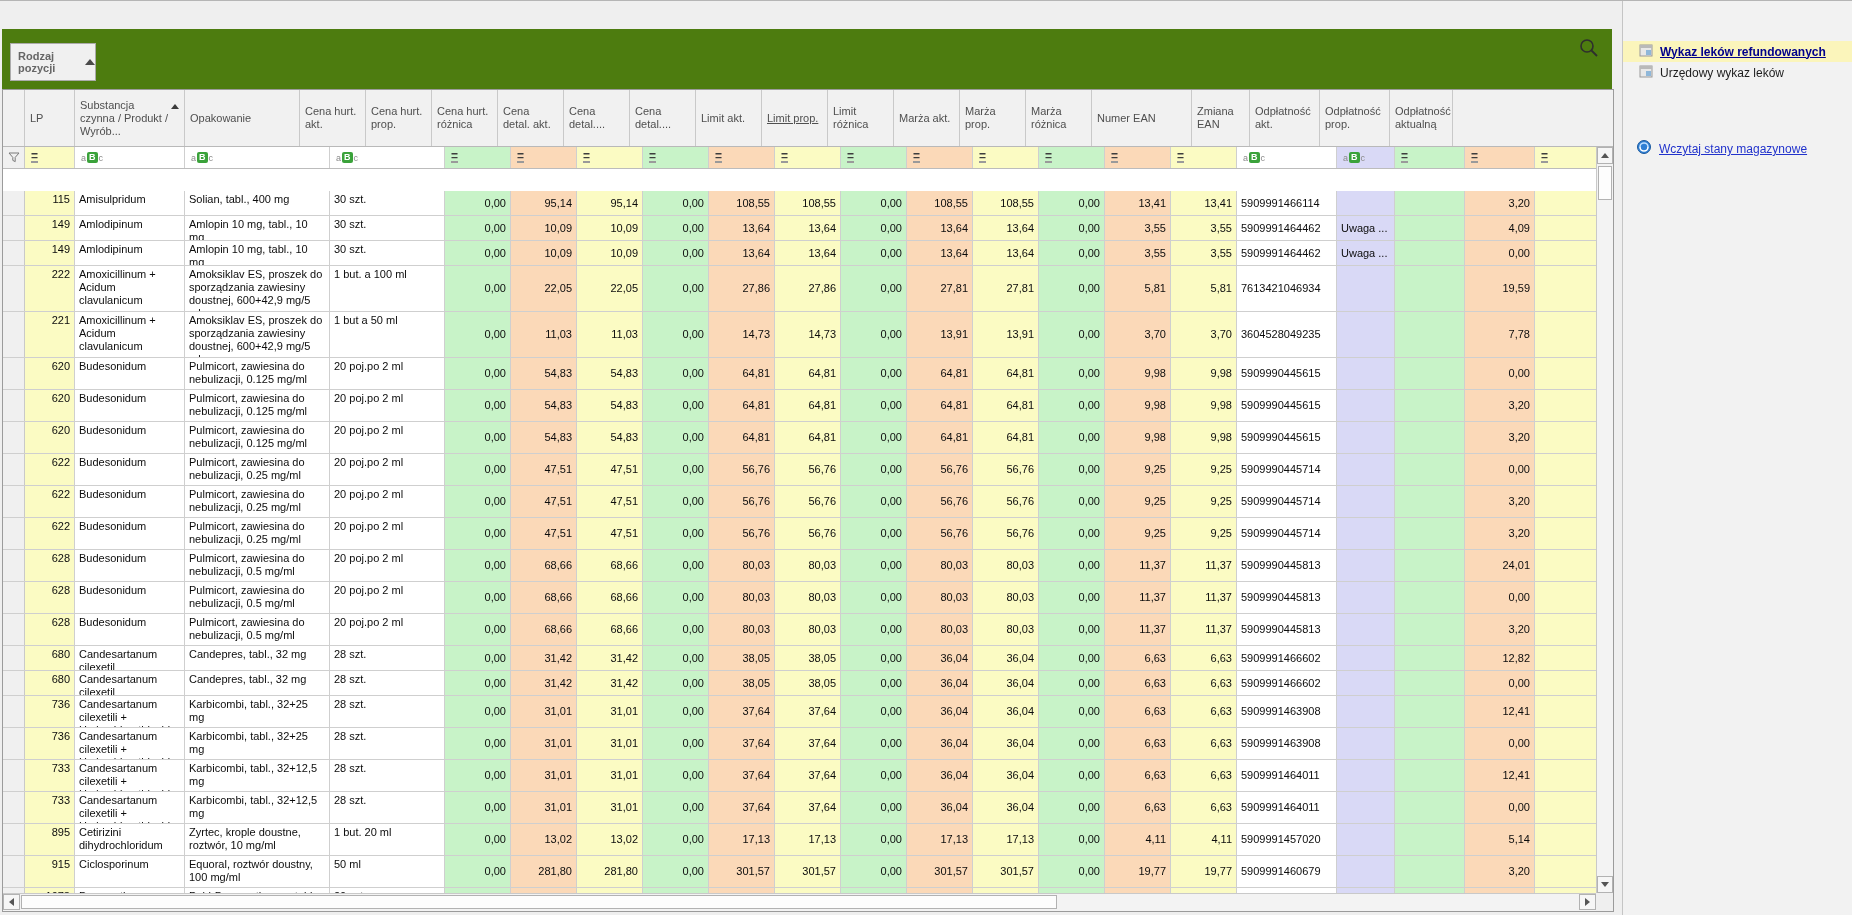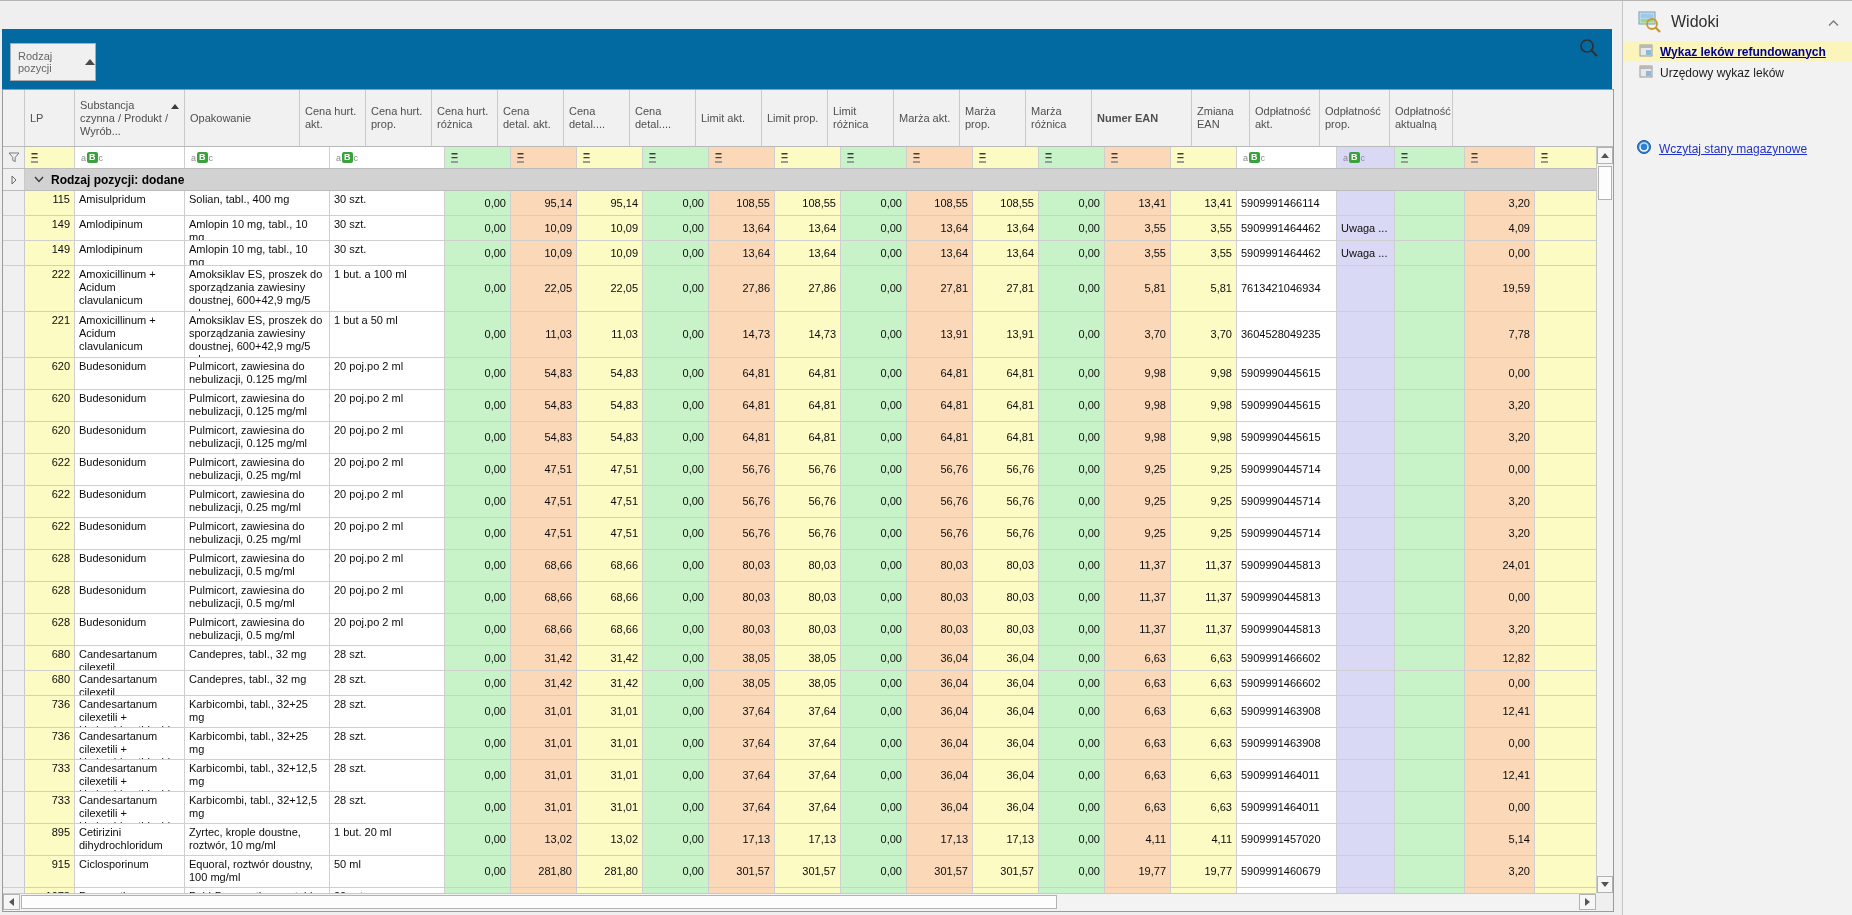--- a/index.html
+++ b/index.html
@@ -4,21 +4,21 @@
 <style>
   html,body{margin:0;padding:0;}
   body{width:1852px;height:915px;background:#e9e9e9;font-family:"Liberation Sans",sans-serif;overflow:hidden;position:relative;}
   .app{position:absolute;inset:0;background:#efefef;border-top:1px solid #b5b5b5;}
 
   
   .titlebar{position:absolute;left:3px;top:3px;width:1608px;height:22px;background:#fff;border:1px solid #8f8f8f;
             font-size:15px;color:#000;line-height:22px;padding-left:7px;white-space:pre;overflow:hidden;}
 
   
-  .toolbar{position:absolute;left:2px;top:28px;width:1610px;height:60px;background:#0369a1;}
+  .toolbar{position:absolute;left:2px;top:28px;width:1610px;height:60px;background:#4d7c0f;font-weight:bold;}
   .groupbtn{position:absolute;left:8px;top:14px;width:86px;height:38px;background:#f0f0f0;border:1px solid #ababab;
             box-sizing:border-box;display:flex;align-items:center;padding-left:7px;cursor:pointer;}
   .groupbtn .lbl{font-size:11px;color:#666;}
   .tri-up-s{width:0;height:0;border-left:5px solid transparent;border-right:5px solid transparent;border-bottom:6px solid #4a4a4a;margin-left:8px;}
   .searchicon{position:absolute;right:12px;top:8px;width:22px;height:22px;cursor:pointer;}
 
   
   .grid{position:absolute;left:2px;top:88px;width:1612px;height:823px;background:#fff;border:1px solid #9b9b9b;box-sizing:border-box;}
   .hrow{position:absolute;left:0;top:0;right:0;height:57px;background:#f1f1f1;border-bottom:1px solid #b9b9b9;display:flex;box-sizing:border-box;}
   .hcorner{width:22px;flex:none;border-right:1px solid #c9c9c9;background:#f1f1f1;box-sizing:border-box;}
@@ -122,36 +122,36 @@
         </div>
         <div class="hcell" style="width: 66px;">
           <span>Cena detal....</span>
         </div>
         <div class="hcell" style="width: 66px;">
           <span>Cena detal....</span>
         </div>
         <div class="hcell" style="width: 66px;">
           <span>Limit akt.</span>
         </div>
-        <div class="hcell" style="width: 66px;">
+        <div class="hcell" style="width: 66px; text-decoration: underline;">
           <span>Limit prop.</span>
         </div>
         <div class="hcell" style="width: 66px;">
           <span>Limit różnica</span>
         </div>
         <div class="hcell" style="width: 66px;">
           <span>Marża akt.</span>
         </div>
         <div class="hcell" style="width: 66px;">
           <span>Marża prop.</span>
         </div>
         <div class="hcell" style="width: 66px;">
           <span>Marża różnica</span>
         </div>
-        <div class="hcell" style="width: 100px; font-weight: bold;">
+        <div class="hcell" style="width: 100px;">
           <span>Numer EAN</span>
         </div>
         <div class="hcell" style="width: 58px;">
           <span>Zmiana EAN</span>
         </div>
         <div class="hcell" style="width: 70px;">
           <span>Odpłatność akt.</span>
         </div>
         <div class="hcell" style="width: 70px;">
           <span>Odpłatność prop.</span>
@@ -245,33 +245,20 @@
           <span class="opeq">=</span>
         </div>
         <div class="fcell bg-o" style="width: 70px;">
           <span class="opeq">=</span>
         </div>
         <div class="fcell bg-y" style="width: 63px;">
           <span class="opeq">=</span>
         </div>
       </div>
 
-    <div class="grow">
-      <div class="gind">
-        <svg width="6" height="10" viewBox="0 0 6 10">
-          <path d="M1 1 L5 5 L1 9 Z" fill="none" stroke="#6a6a6a" stroke-width="1"></path>
-        </svg>
-      </div>
-      <div class="gband">
-        <svg width="10" height="7" viewBox="0 0 10 7">
-          <polyline points="1,1 5,5.5 9,1" fill="none" stroke="#3a3a3a" stroke-width="1.4"></polyline>
-        </svg>
-        <span>Rodzaj pozycji: dodane</span>
-      </div>
-    </div>
 
     <div class="rows" id="rows-viewport">
         <div class="trow h-s">
           <div class="ind"></div>
           <div class="cell bg-y a-right v-t" style="width: 50px;">115</div>
           <div class="cell bg-w a-left v-t" style="width: 110px;">Amisulpridum</div>
           <div class="cell bg-w a-left v-t" style="width: 145px;">Solian, tabl., 400 mg</div>
           <div class="cell bg-w a-left v-t" style="width: 115px;">30 szt.</div>
           <div class="cell bg-g a-right v-c" style="width: 66px;">0,00</div>
           <div class="cell bg-o a-right v-c" style="width: 66px;">95,14</div>
@@ -838,37 +825,20 @@
       <div class="hthumb"></div>
       <div class="hbtn" style="right:0;">
           <span class="t-rt"></span>
         </div>
     </div>
     <div class="corner"></div>
   </div>
 
   <div class="sidebar">
 
-    <div class="sec-head" style="top:6px;">
-      <span class="gearwrap" style="width:40px;margin-left:6px;margin-right:2px;">
-        <svg width="26" height="24" viewBox="0 0 26 24">
-          <rect x="3" y="2" width="16" height="12" fill="#cfe6f7" stroke="#7a97b5" stroke-width="1"></rect>
-          <rect x="4.5" y="3.5" width="13" height="5" fill="#9fc9ec"></rect>
-          <rect x="4.5" y="9" width="13" height="3.5" fill="#9adb7a"></rect>
-          <circle cx="16" cy="14" r="5" fill="none" stroke="#c79a2e" stroke-width="1.8"></circle>
-          <line x1="19.5" y1="17.5" x2="24" y2="22" stroke="#c79a2e" stroke-width="2.4"></line>
-        </svg>
-      </span>
-      <span class="sec-title">Widoki</span>
-      <span class="chev">
-        <svg width="11" height="7" viewBox="0 0 11 7">
-            <polyline points="1,5.5 5.5,1 10,5.5" fill="none" stroke="#7a7a7a" stroke-width="1.4"></polyline>
-          </svg>
-      </span>
-    </div>
 
     <div class="view-item sel" style="top:40px;">
       <span class="vi-icon">
         <svg width="14" height="13" viewBox="0 0 14 13">
           <rect x="1" y="1" width="12" height="11" fill="#e8e8e8" stroke="#9a9a9a" stroke-width="1"></rect>
           <rect x="1" y="1" width="12" height="3" fill="#b9b9b9"></rect>
           <rect x="7" y="6" width="5" height="5" fill="#8fb7d9"></rect>
         </svg>
       </span>
       <span class="vi-label sel">Wykaz leków refundowanych</span>

